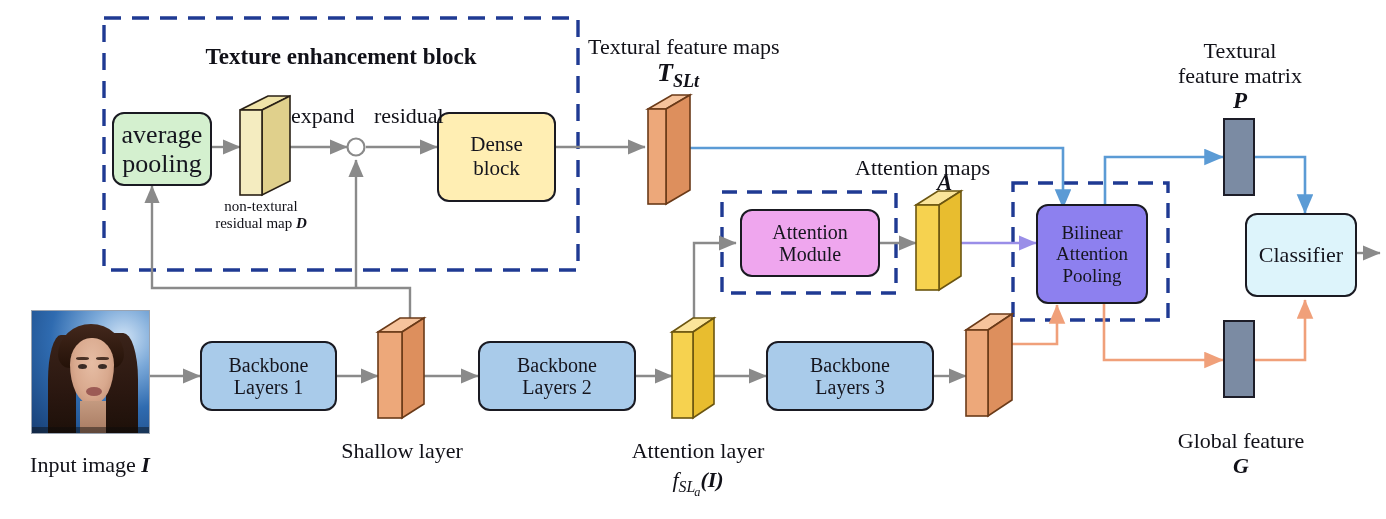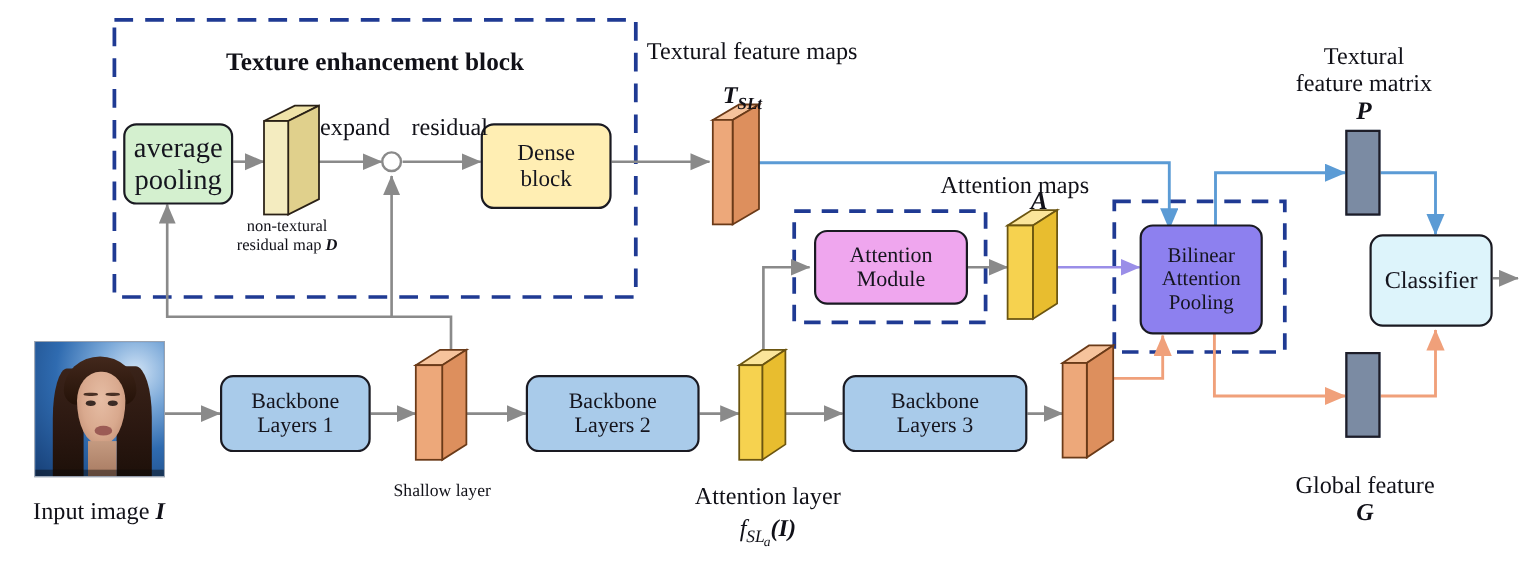--- a/index.html
+++ b/index.html
@@ -216,21 +216,21 @@
     </g>
   </svg>
 
   <div class="node rbox" style="left:112px; top:112px; width:100px; height:74px; background:#d4f0cf; font-size:26px;">
     <div>
       <div>average</div>
       <div>pooling</div>
     </div>
   </div>
 
-  <div class="node rbox" style="left:437px; top:112px; width:119px; height:78px; background:#ffeeb3; font-size:21px;">
+  <div class="node rbox" style="left:437px; top:112px; width:119px; height:90px; background:#ffeeb3; font-size:21px;">
     <div>
       <div>Dense</div>
       <div>block</div>
     </div>
   </div>
 
   <div class="node rbox" style="left:740px; top:209px; width:140px; height:68px; background:#efa6ee; font-size:20px;">
     <div>
       <div>Attention</div>
       <div>Module</div>
@@ -297,21 +297,21 @@
   <div class="label" style="left:141px; top:198px; width:240px; font-size:15px;">
     <div>non-textural</div>
     <div>
       <span>residual map</span>
       <span class="bold-i">D</span>
     </div>
   </div>
 
   <div class="label" style="left:588px; top:34px; font-size:22px;">Textural feature maps</div>
 
-  <div class="label" style="left:657px; top:74px; font-size:22px;">
+  <div class="label" style="left:657px; top:58px; font-size:26px;">
     <span class="bold-i">T</span><span class="bold-i sub" style="font-size:0.7em; vertical-align:sub;">SLt</span>
   </div>
 
   <div class="label" style="left:855px; top:155px; font-size:22px;">Attention maps</div>
 
   <div class="label bold-i" style="left:937px; top:170px; font-size:23px;">A</div>
 
   <div class="label" style="left:1145px; top:28px; width:190px; font-size:22px;margin-top:10px;">
     <div>Textural</div>
     <div>feature matrix</div>
@@ -322,21 +322,21 @@
   <div class="label" style="left:1148px; top:428px; width:186px; font-size:22px;">
     <div>Global feature</div>
     <div class="bold-i">G</div>
   </div>
 
   <div class="label" style="left:10px; top:452px; width:160px; font-size:22px;">
     <span>Input image</span>
     <span class="bold-i">I</span>
   </div>
 
-  <div class="label" style="left:305px; top:438px; width:194px; font-size:16px;">
+  <div class="label" style="left:305px; top:438px; width:194px; font-size:22px;">
     <div>Shallow layer</div>
   </div>
 
   <div class="label" style="left:600px; top:438px; width:196px; font-size:22px;">
     <div>Attention layer</div>
     <div class="math" style="margin-top:4px;">
       <span>f</span><span style="font-size:0.72em; vertical-align:sub;">SL</span><span style="font-size:0.56em; vertical-align:sub; display:inline-block; margin-left:-1px; position:relative; top:3px;">a</span><span class="upI">(I)</span>
     </div>
   </div>
 

